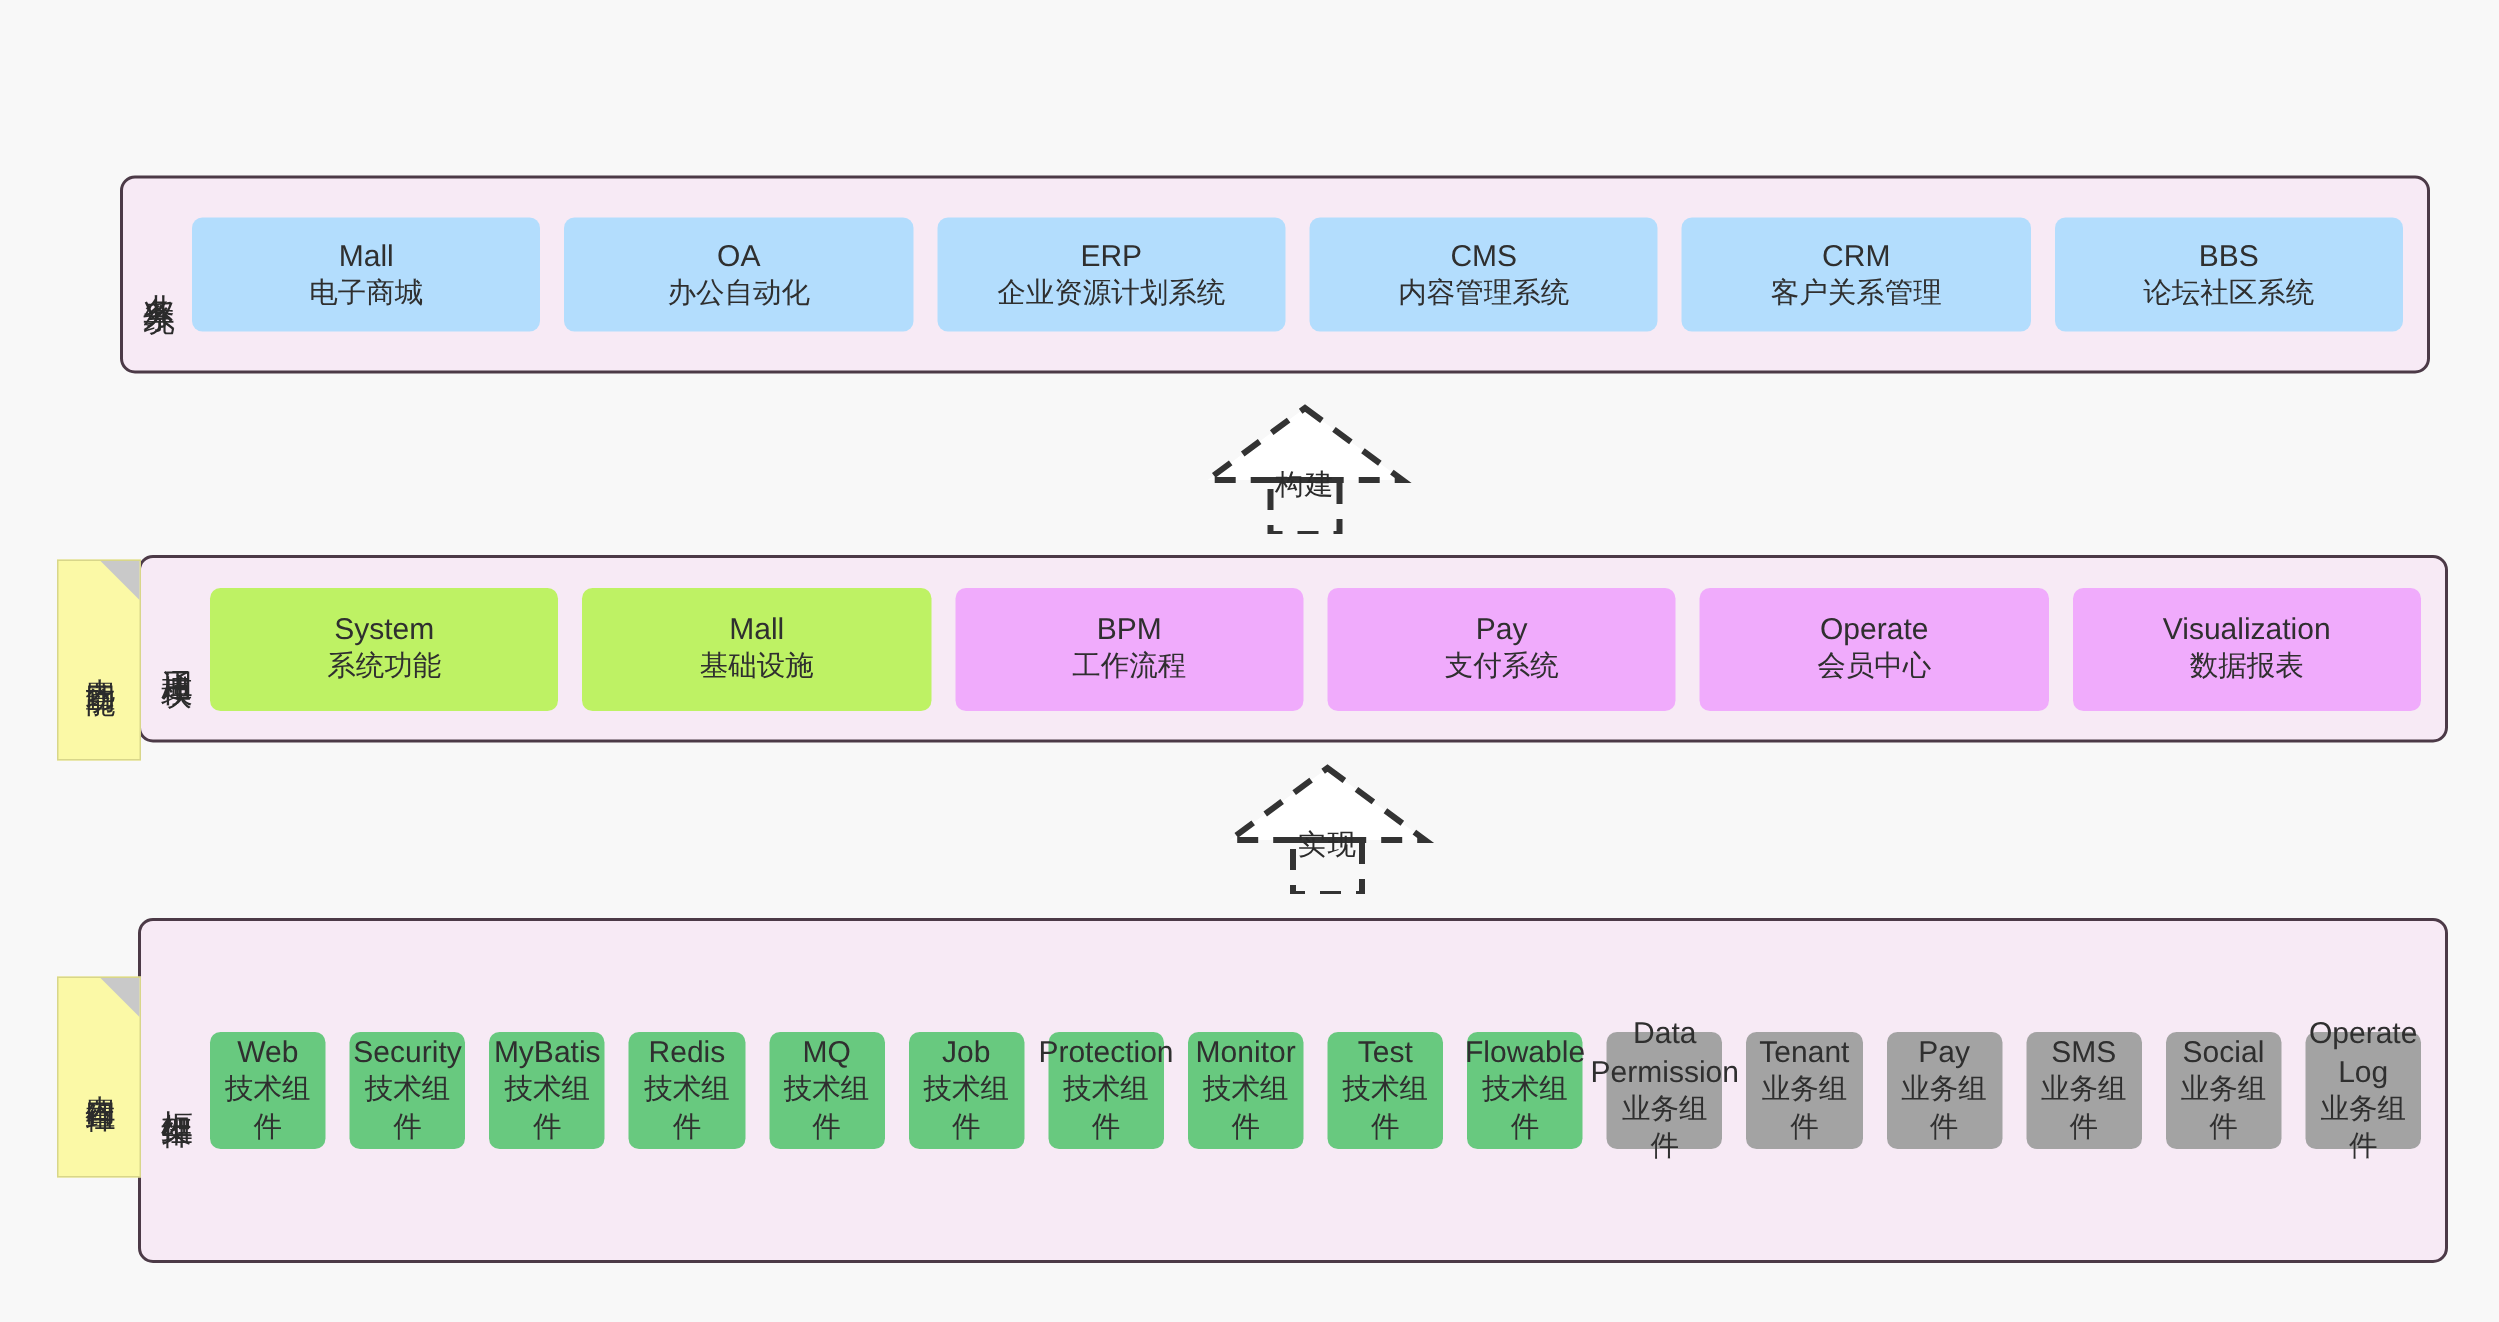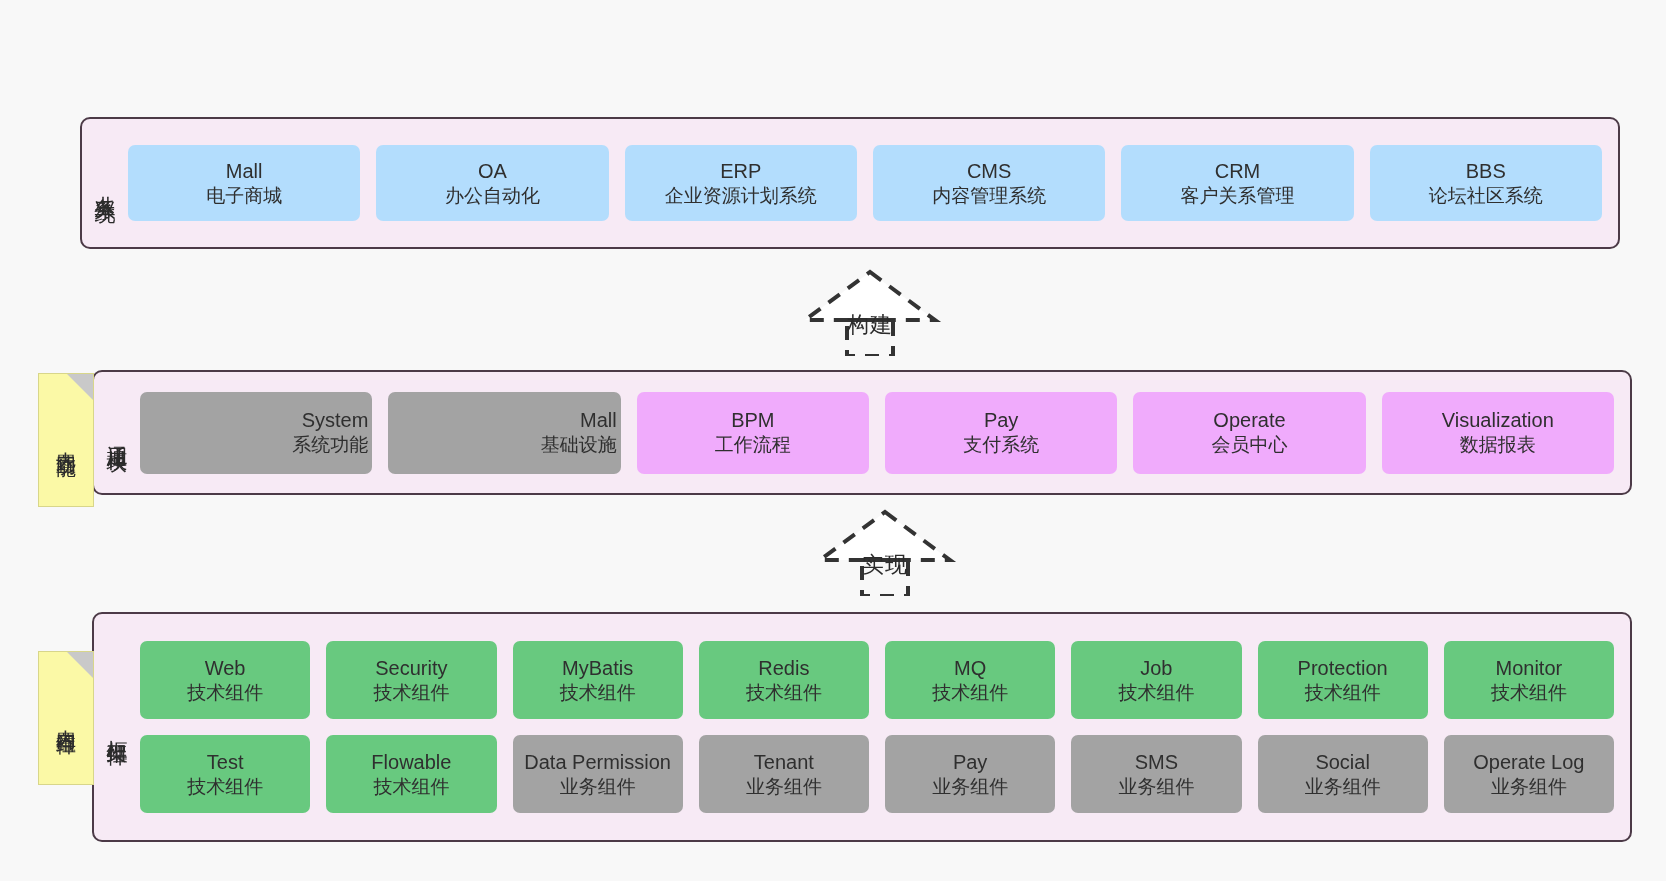--- a/index.html
+++ b/index.html
@@ -42,21 +42,21 @@
     user-select: none;
   }
   .cells {
     flex: 1 1 auto;
     display: flex;
     align-items: center;
     gap: 16px;
     padding: 12px 16px 12px 0;
   }
   .cells.two-rows {
-    flex-direction: column;
+    flex-direction: row;
     justify-content: center;
   }
   .cell-row {
     display: flex;
     width: 100%;
     gap: 16px;
     align-items: stretch;
   }
 
   
@@ -70,21 +70,21 @@
     text-align: center;
     color: #2f2f2f;
     line-height: 1.3;
     padding: 6px 4px;
     min-width: 0;
   }
   .node .n-en { font-size: 20px; }
   .node .n-cn { font-size: 19px; }
 
   .node.blue   { background: #b3ddfd; }
-  .node.red    { background: #a3a3a3; align-items: flex-end; }
+  .node.red    { background: #bef264; }
   .node.pink   { background: #f0abfc; }
   .node.green  { background: #68c97f; }
   .node.lgreen { background: #a3a3a3; }
 
   .layer.business .node { height: 76px; }
   .layer.common   .node { height: 82px; }
   .layer.framework .node { height: 78px; }
 
   
   .tab {
@@ -112,21 +112,21 @@
     border-left: 26px solid transparent;
   }
 
   
   .connector {
     position: absolute;
     pointer-events: none;
   }
   .connector .conn-label {
     position: absolute;
-    font-size: 22px;
+    font-size: 19px;
     color: #2b2b2b;
     background: transparent;
     white-space: nowrap;
     left: 50%;
     transform: translateX(-50%);
     top: 42px;
     letter-spacing: 1px;
   }
 </style>
 </head>

